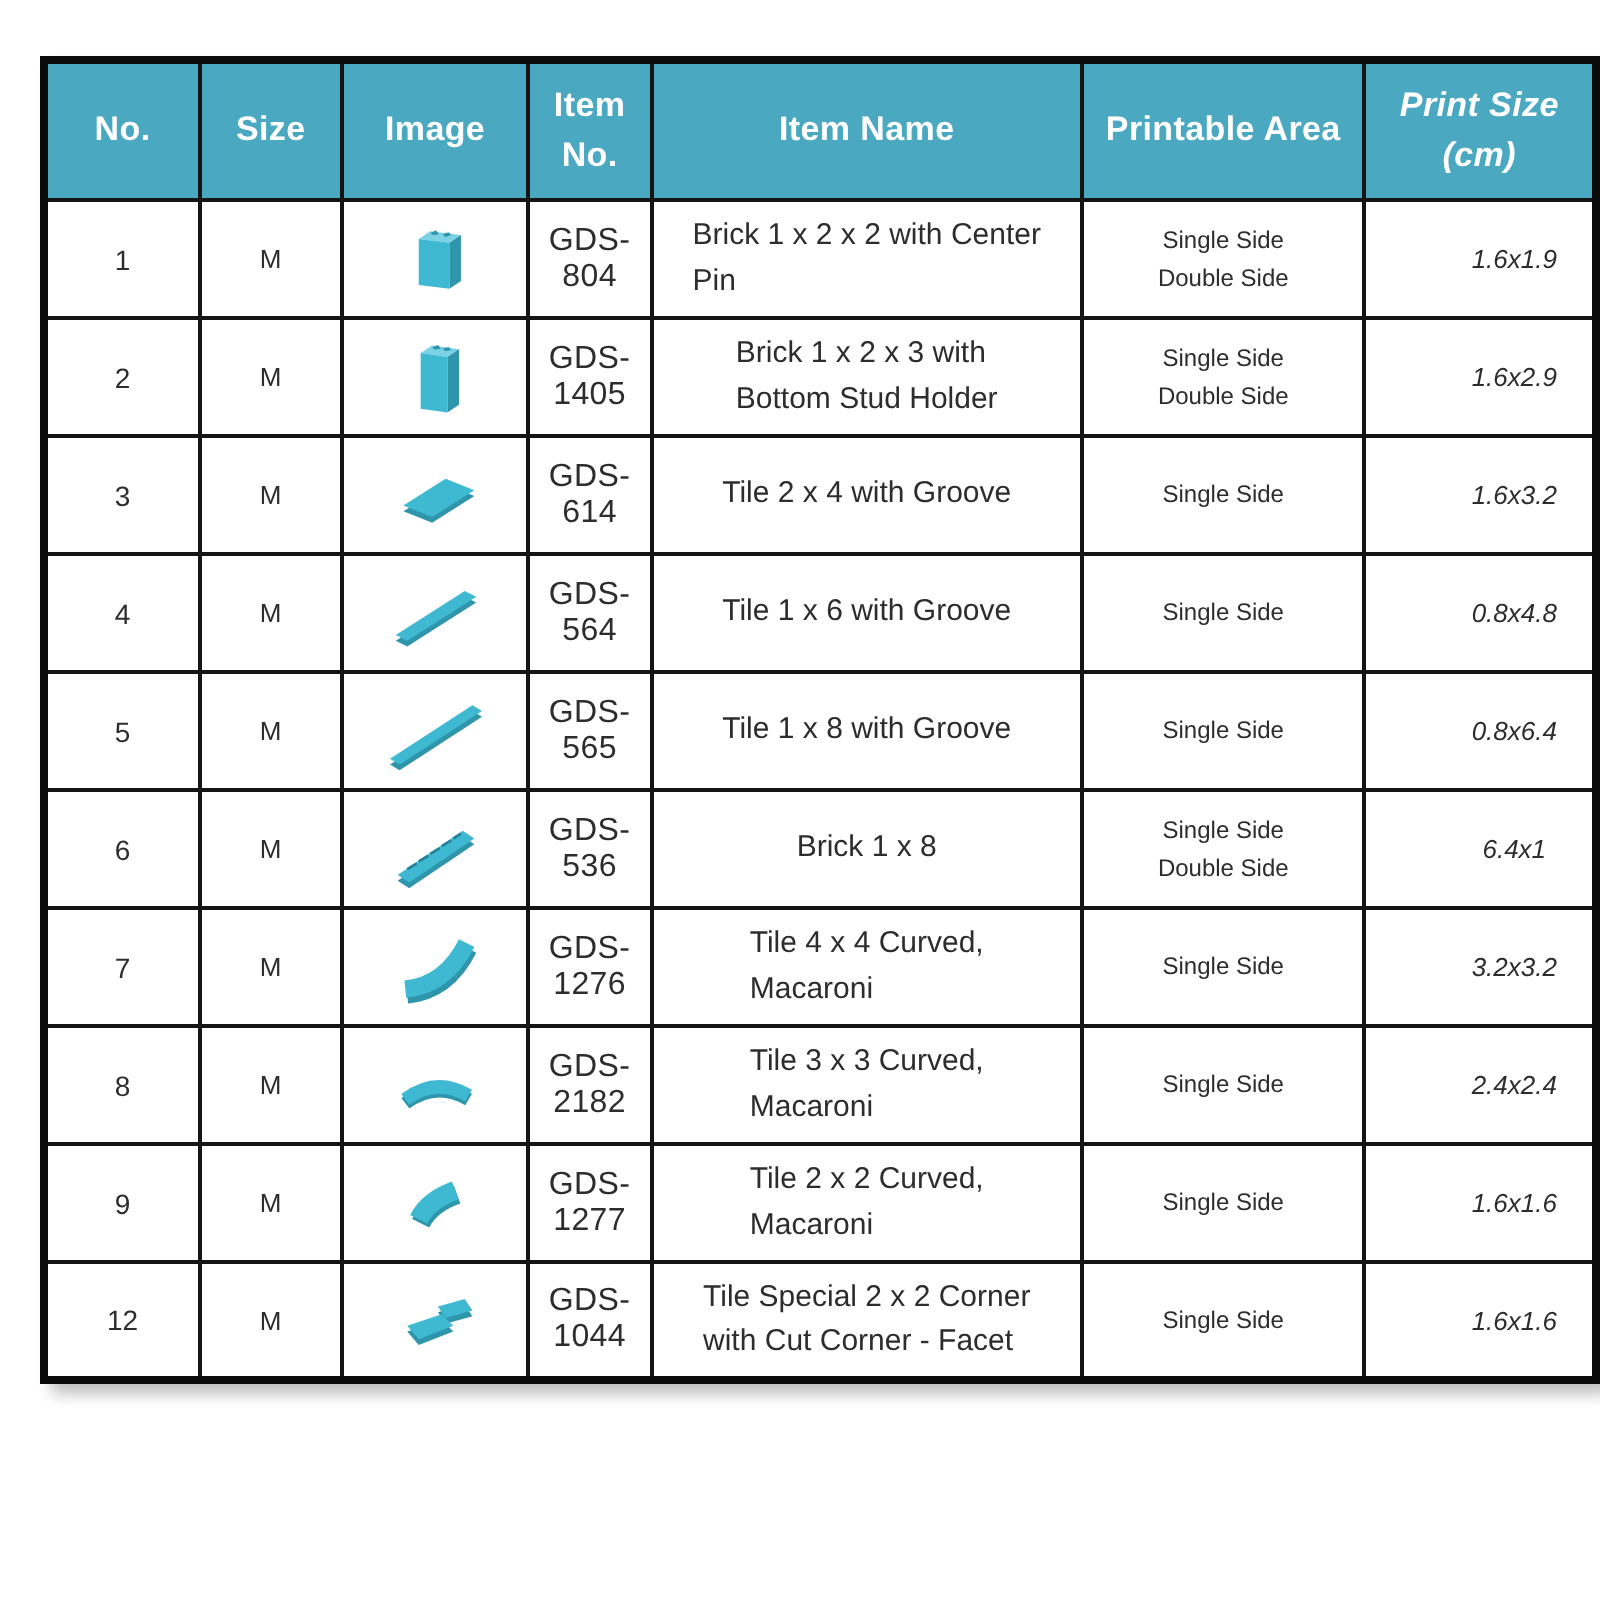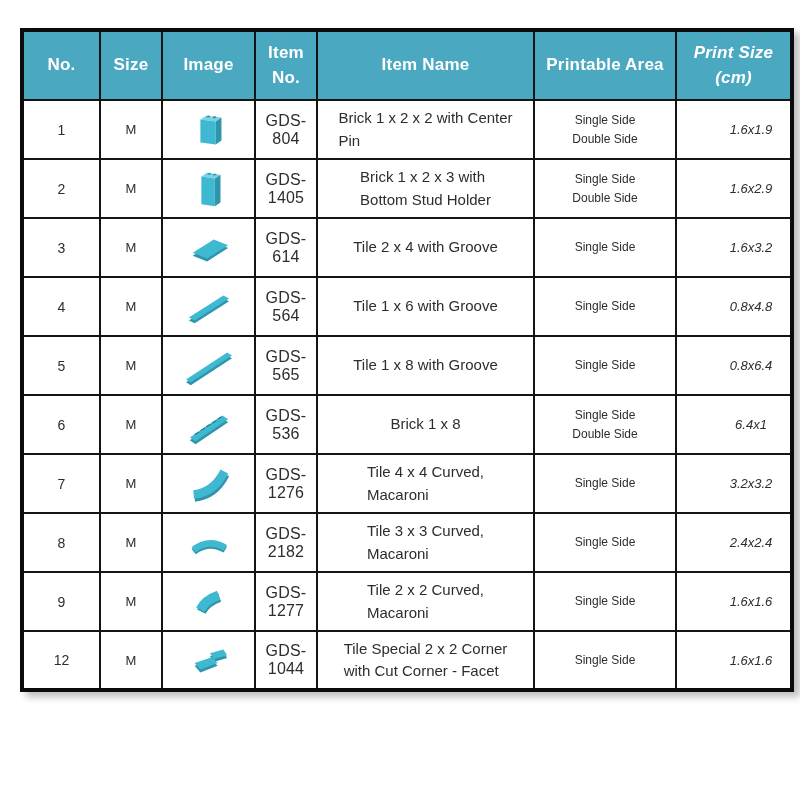--- a/index.html
+++ b/index.html
@@ -43,21 +43,21 @@
     white-space:pre-line;
     line-height:1.45;
     letter-spacing:.2px;
   }
   td{
     text-align:center;
     vertical-align:middle;
     color:var(--text);
   }
   .col-no{width:78px;}
-  .col-size{width:62px;}
+  .col-size{width:72px;}
   .col-image{width:93px;text-align:center;}
   .col-item_no{width:62px;}
   .col-item_name{width:217px;}
   .col-printable_area{width:142px;text-align:center;}
   .col-print_size{width:116px;font-style:italic;}
   td.col-no{font-size:14px;}
   td.col-size{font-size:13px;}
   td.col-item_no{font-size:16px;letter-spacing:.2px;}
   td.col-item_name{font-size:15px;}
   .name-inner{

